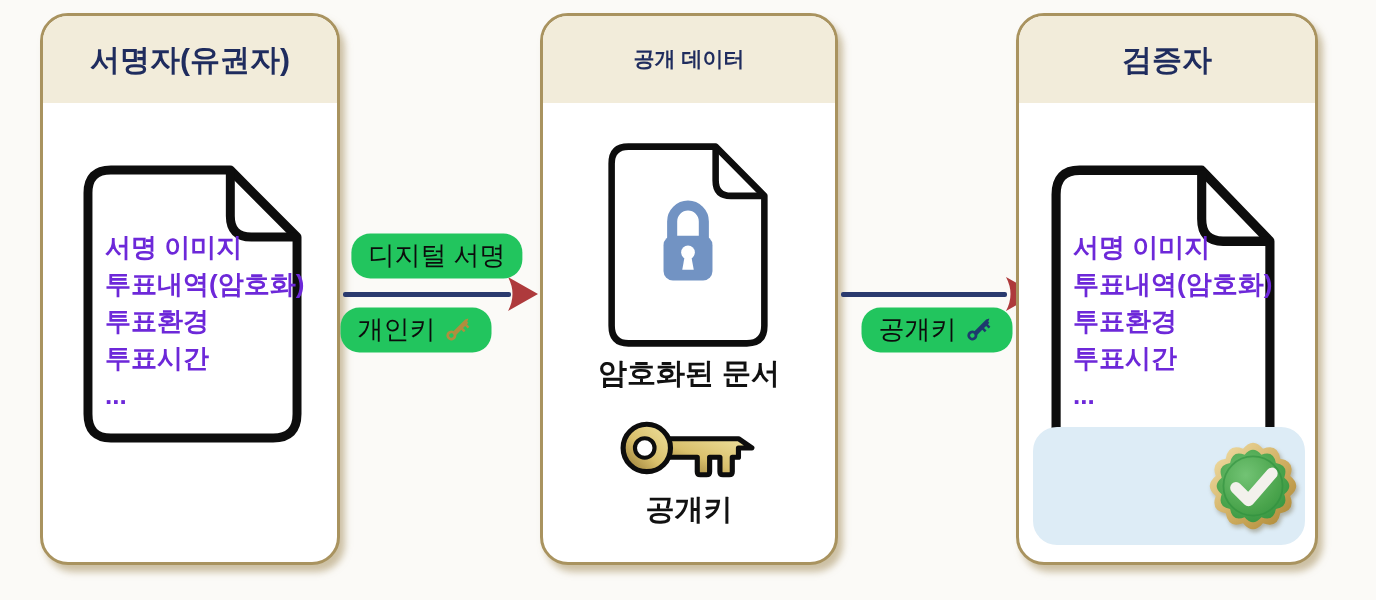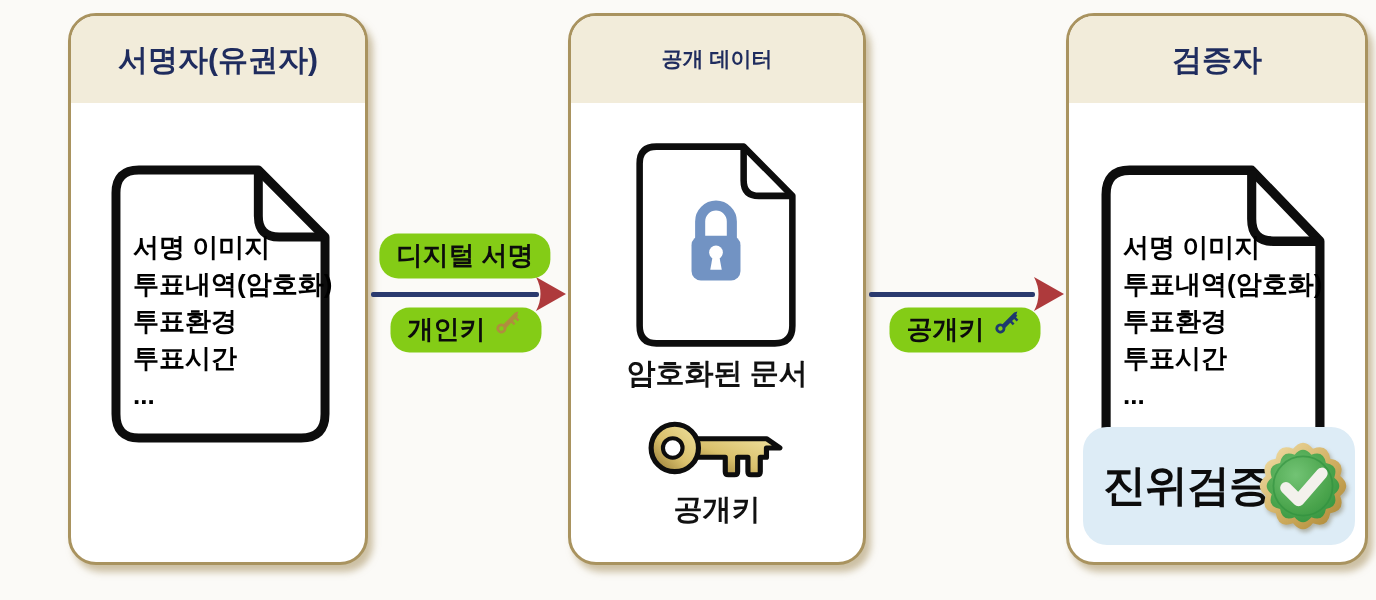--- a/index.html
+++ b/index.html
@@ -1,75 +1,75 @@
 <!DOCTYPE html>
 <html><head>
 <meta charset="utf-8">
 <style>
   * { margin:0; padding:0; box-sizing:border-box; }
   html,body { width:1376px; height:600px; }
   body { background:#fbfaf7; font-family:"Liberation Sans", sans-serif; overflow:hidden; }
-  .canvas { position:relative; width:1291px; height:600px;margin-left:28px; }
+  .canvas { position:relative; width:1291px; height:600px; }
 
   
   .panel {
     position:absolute; top:13px; height:552px; background:#ffffff;
     border:3px solid #a9935f; border-radius:28px; overflow:hidden;
     box-shadow:5px 7px 7px rgba(166,143,95,.55);
   }
   #panel-signer   { left:40px;   width:300px; }
   #panel-public   { left:540px;  width:298px; }
-  #panel-verifier { left:1038px; width:302px; }
+  #panel-verifier { left:1016px; width:302px; }
 
   .panel-header {
     height:87px; background:#f2ecda; display:flex; flex-direction:column;
     align-items:center; justify-content:center; color:#1f2c5e; font-weight:bold;
   }
   .panel-header .t1 { font-size:30px; line-height:1.2; }
   .panel-header .t1.small, .panel-header .t2 { font-size:21px; line-height:1.25; }
 
   
   .doc { position:absolute; }
   .doc svg { position:absolute; inset:0; width:100%; height:100%; }
   .doc-lines {
     position:absolute; left:22px; top:64px; font-size:26px; font-weight:600;
-    color:#000000; line-height:37px; white-space:nowrap;
+    color:#6d28d9; line-height:37px; white-space:nowrap;
   }
   #doc-signer   { left:40px; top:149px; width:219px; height:278px; }
   #doc-verifier { left:32px; top:149px; width:224px; height:294px; }
   #doc-public   { left:65px; top:127px; width:160px; height:204px; }
 
   .lock-wrap { position:absolute; left:44px; top:48px; width:72px; height:104px; }
 
   .caption {
     position:absolute; width:100%; text-align:center; font-size:29px;
-    font-weight:600; color:#111;font-family:Liberation Serif, serif;
+    font-weight:600; color:#111;
   }
   #caption-encdoc { top:338px; }
   #caption-pubkey { top:474px; }
 
   .bigkey { position:absolute; left:76px; top:402px; width:138px; height:62px; }
 
   
   .arrow-line { position:absolute; height:5px; background:#2a3a6e; border-radius:2px; }
   #arrow1-line { left:343px; top:292px; width:168px; }
   #arrow2-line { left:841px; top:292px; width:166px; }
   .arrow-head { position:absolute; width:32px; height:36px; }
   #arrow1-head { left:507px; top:276px; }
   #arrow2-head { left:1005px; top:276px; }
 
   
   .pill {
     position:absolute; transform:translate(-50%,-50%);
-    background:#84cc16; border-radius:19px; padding:4px 17px 6px;
-    display:flex; gap:9px;
-    font-size:26px; font-weight:bold; color:#0c0c0c; white-space:nowrap;
+    background:#22c55e; border-radius:19px; padding:4px 17px 6px;
+    display:flex; align-items:center; gap:9px;
+    font-size:26px; font-weight:normal; color:#0c0c0c; white-space:nowrap;
   }
   #pill-digital-sign { left:437px; top:256px; }
-  #pill-private-key  { left:438px; top:330px; }
+  #pill-private-key  { left:416px; top:330px; }
   #pill-sig-verify   { left:934px; top:256px; }
   #pill-public-key   { left:937px; top:330px; }
   .minikey { width:30px; height:22px; transform:rotate(-45deg); }
 
   
   .badge {
     position:absolute; left:14px; top:411px; width:272px; height:118px;
     background:#ddecf6; border-radius:24px;
   }
   .badge-label {
@@ -197,21 +197,20 @@
         </svg>
       <div class="doc-lines">
         <div>서명 이미지</div>
         <div>투표내역(암호화)</div>
         <div>투표환경</div>
         <div>투표시간</div>
         <div>...</div>
       </div>
     </div>
     <div class="badge">
-      <div class="badge-label">진위검증</div>
       <svg class="seal" viewBox="-8 -8 116 116">
         <path d="M91.5,38.9 Q105,50 91.5,61.1 Q97.6,77.5 80.4,80.4 Q77.5,97.6 61.1,91.5 Q50,105 38.9,91.5 Q22.5,97.6 19.6,80.4 Q2.4,77.5 8.5,61.1 Q-5,50 8.5,38.9 Q2.4,22.5 19.6,19.6 Q22.5,2.4 38.9,8.5 Q50,-5 61.1,8.5 Q77.5,2.4 80.4,19.6 Q97.6,22.5 91.5,38.9 Z" fill="url(#rimgrad)"></path>
         <g transform="translate(50,50) scale(0.84) translate(-50,-50)">
           <path d="M91.5,38.9 Q105,50 91.5,61.1 Q97.6,77.5 80.4,80.4 Q77.5,97.6 61.1,91.5 Q50,105 38.9,91.5 Q22.5,97.6 19.6,80.4 Q2.4,77.5 8.5,61.1 Q-5,50 8.5,38.9 Q2.4,22.5 19.6,19.6 Q22.5,2.4 38.9,8.5 Q50,-5 61.1,8.5 Q77.5,2.4 80.4,19.6 Q97.6,22.5 91.5,38.9 Z" fill="url(#greengrad)"></path>
         </g>
         <circle cx="50" cy="50" r="33" fill="none" stroke="#2f8f3e" stroke-width="2" opacity="0.6"></circle>
         <path d="M31,52 L45,66 L71,36" fill="none" stroke="#f3f1ec" stroke-width="13" stroke-linecap="round" stroke-linejoin="round"></path>
       </svg>
     </div>
   </section>

